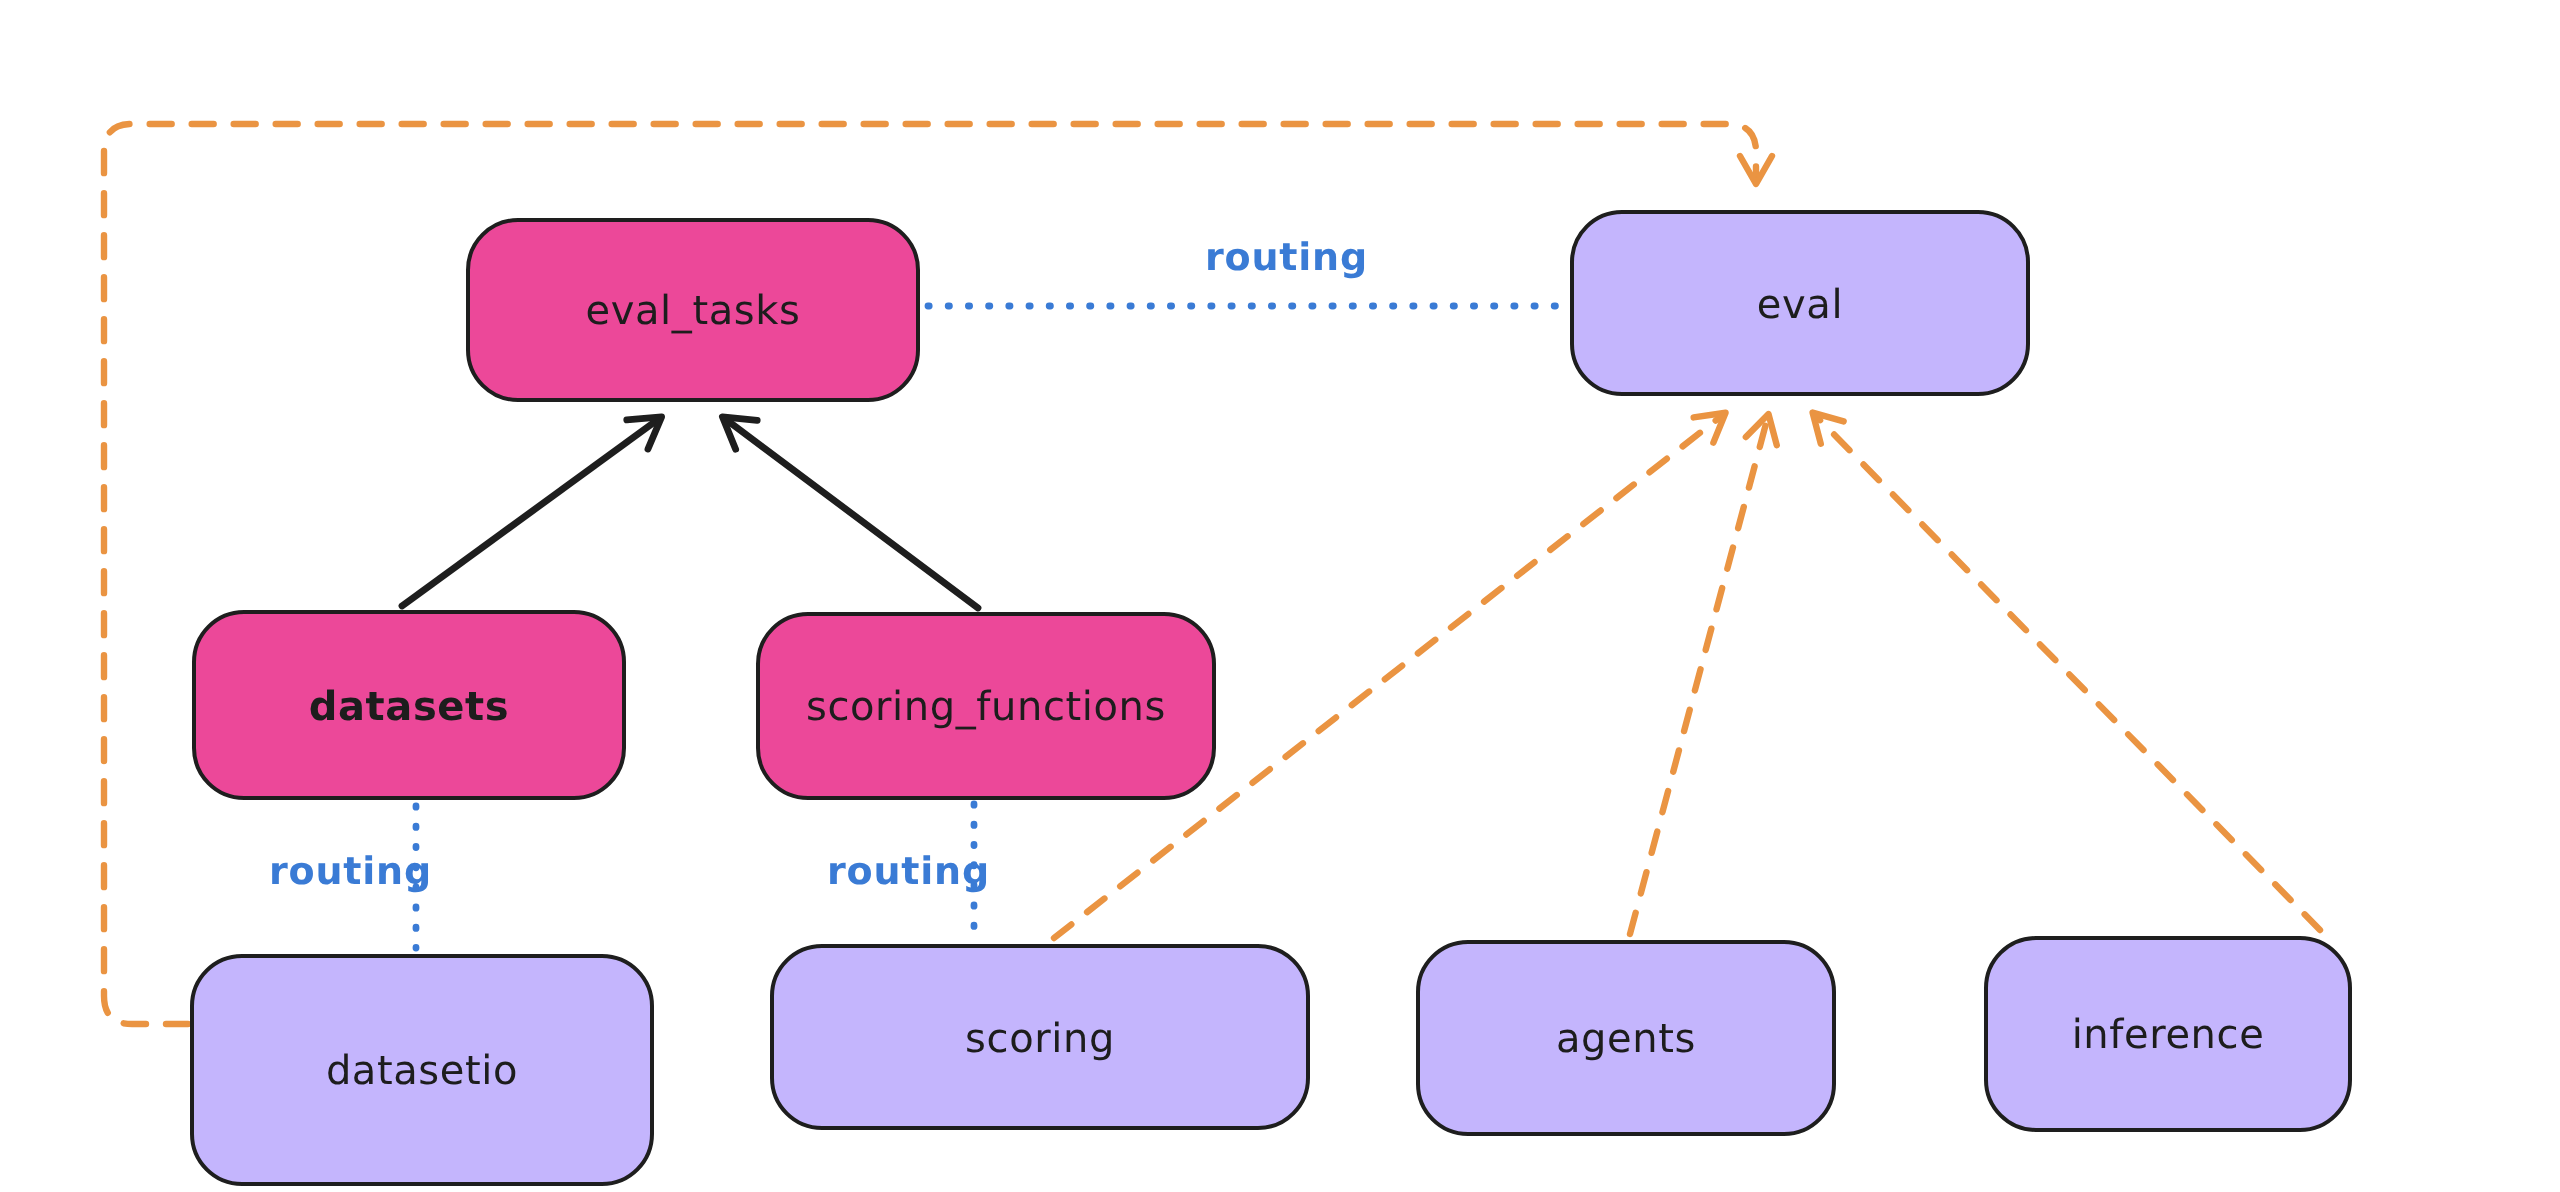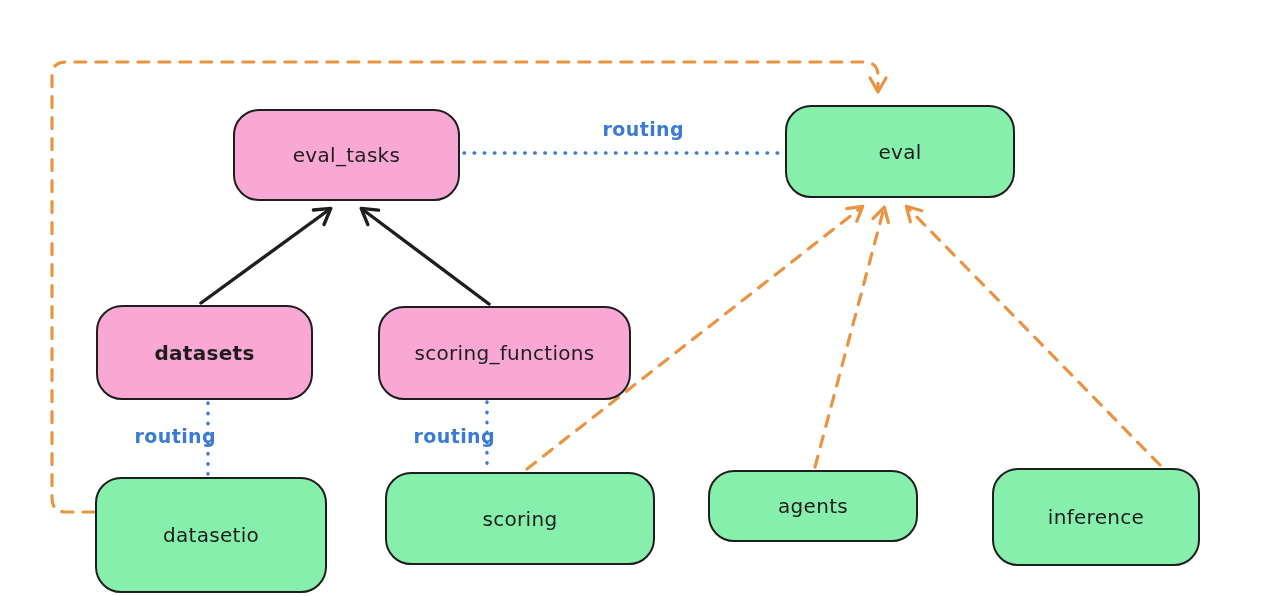--- a/index.html
+++ b/index.html
@@ -28,31 +28,31 @@
     border: 2.6px solid #1e1e1e;
     border-radius: 26px;
     display: flex;
     align-items: center;
     justify-content: center;
     font-size: 20px;
     letter-spacing: 0.3px;
     color: #1d1d1d;
     text-align: center;
   }
-  .node-blue  { background: #f9a8d4; }
-  .node-green { background: #86efac; }
+  .node-blue  { background: #ec4899; }
+  .node-green { background: #c4b5fd; }
 
   .node-eval-tasks        { left: 233px; top: 109px; width: 227px; height: 92px; }
   .node-eval              { left: 785px; top: 105px; width: 230px; height: 93px; }
   .node-datasets          { left:  96px; top: 305px; width: 217px; height: 95px; font-weight: bold; }
-  .node-scoring-functions { left: 378px; top: 306px; width: 253px; height: 94px; }
+  .node-scoring-functions { left: 378px; top: 306px; width: 230px; height: 94px; }
   .node-datasetio         { left:  95px; top: 477px; width: 232px; height: 116px; }
   .node-scoring           { left: 385px; top: 472px; width: 270px; height: 93px; }
-  .node-agents            { left: 708px; top: 470px; width: 210px; height: 72px; }
-  .node-inference         { left: 992px; top: 468px; width: 208px; height: 98px; }
+  .node-agents            { left: 708px; top: 470px; width: 210px; height: 98px; }
+  .node-inference         { left: 992px; top: 468px; width: 184px; height: 98px; }
 
   .edge-label {
     position: absolute;
     color: #3a7bd5;
     font-size: 19px;
     font-weight: 600;
     letter-spacing: 0.4px;
     text-align: right;
     width: 120px;
     line-height: 26px;

